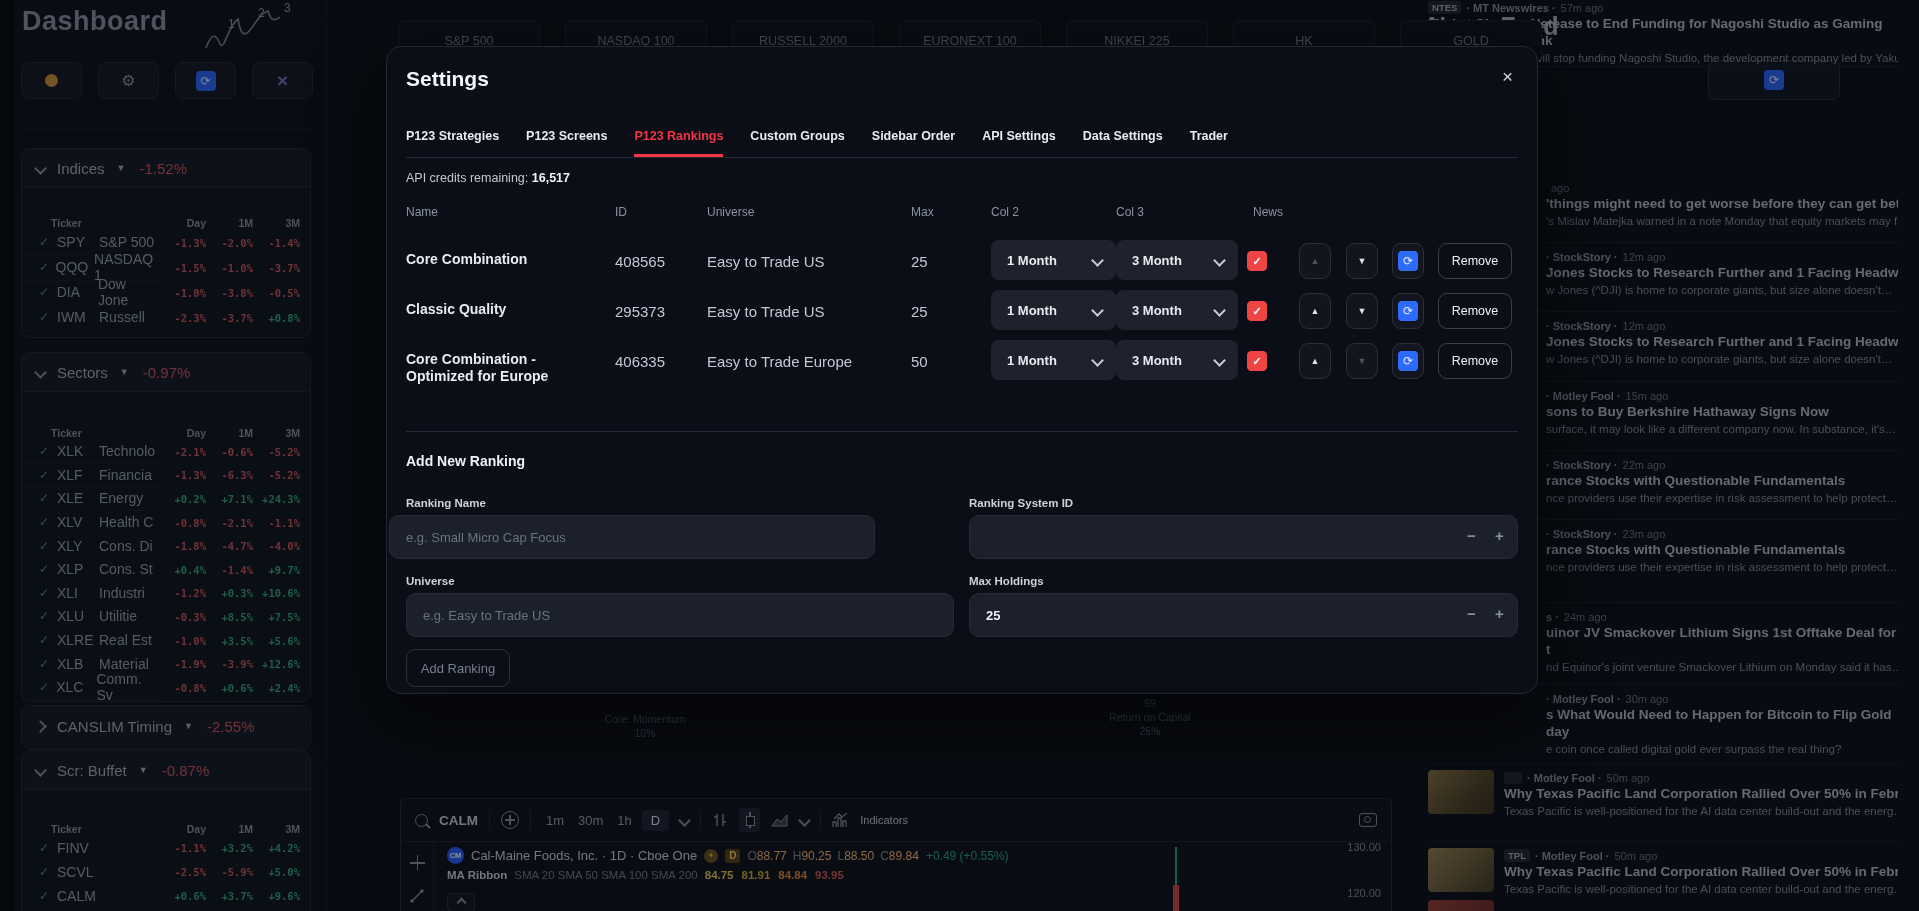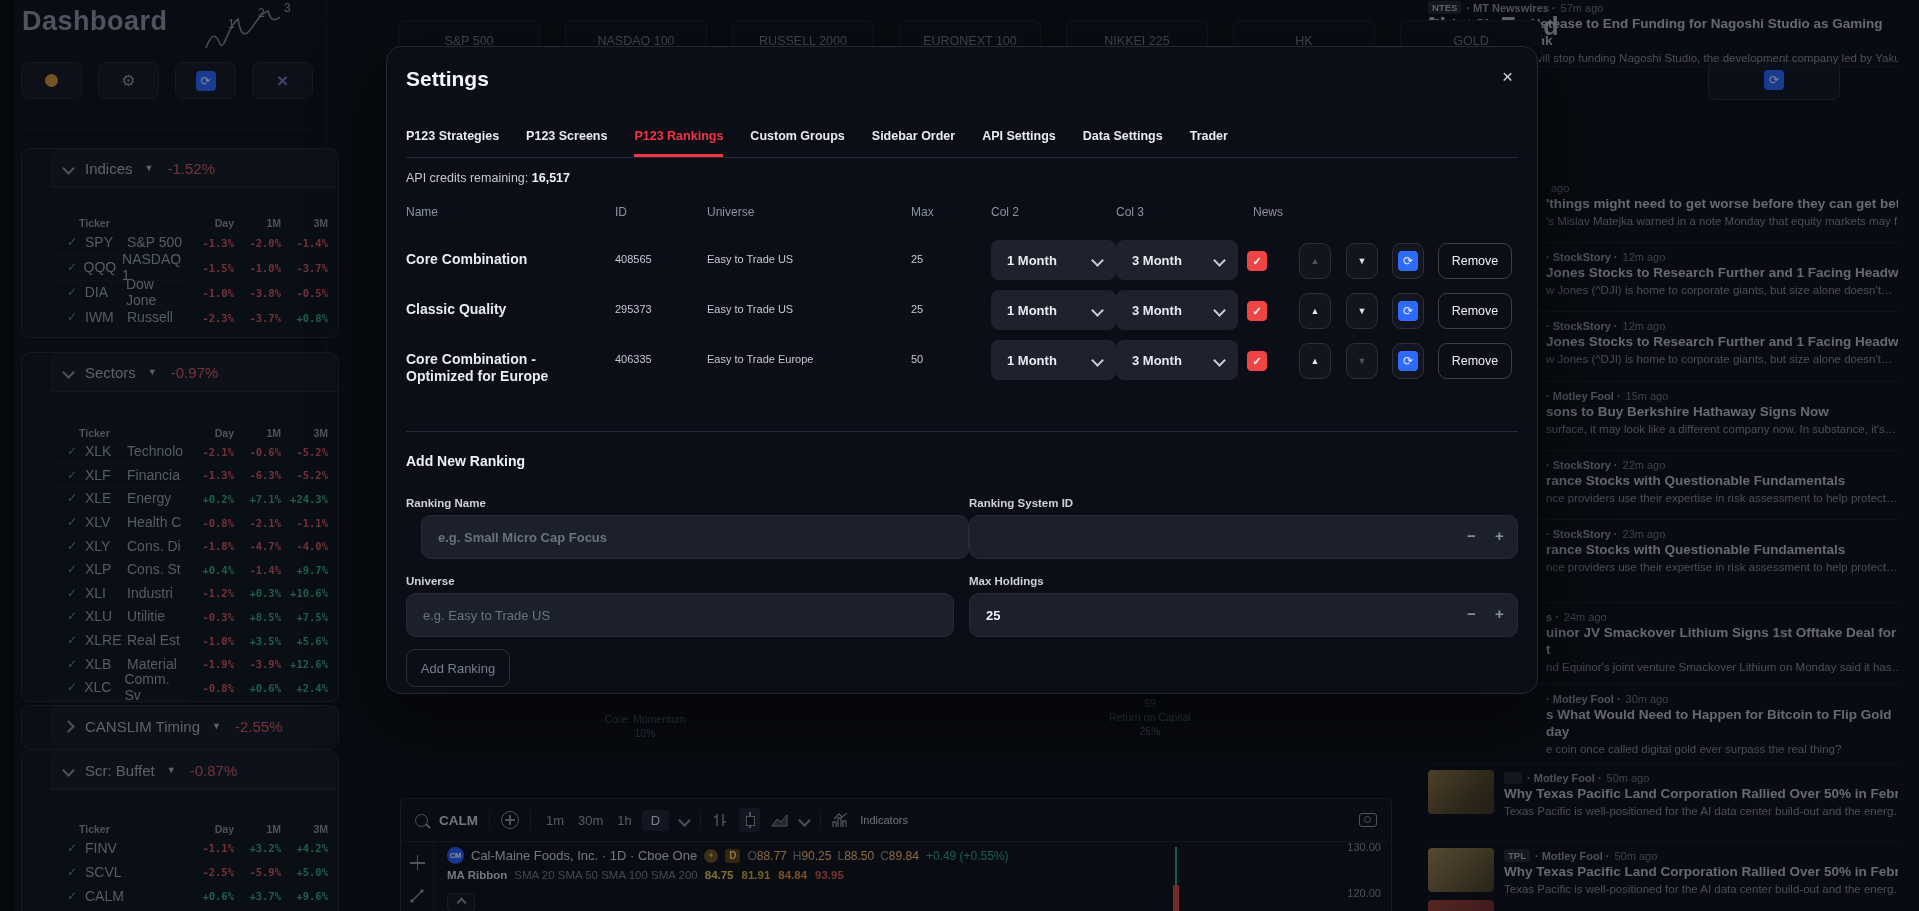--- a/index.html
+++ b/index.html
@@ -16,21 +16,21 @@
   .sidebar{position:absolute;left:14px;top:0;width:312px;height:911px;background:#0f131c;border-right:1px solid #1b212c;}
   .sb-title{position:absolute;left:8px;top:6px;font-size:27px;font-weight:bold;color:#8d96a6;letter-spacing:.5px;}
   .sb-sketch{position:absolute;left:186px;top:2px;}
   .sb-btnrow{position:absolute;left:7px;top:62px;display:flex;gap:16px;}
   .sb-btn{width:59px;height:35px;border:1px solid #242a36;background:#161b26;border-radius:8px;display:flex;align-items:center;justify-content:center;}
   .ic-sun{width:13px;height:13px;border-radius:50%;background:#cf9437;}
   .ic-gear{color:#8a92a0;font-size:16px;line-height:1;}
   .bluebox{width:20px;height:20px;border-radius:4px;background:#2d6bff;color:#dfe8ff;font-size:12px;display:flex;align-items:center;justify-content:center;line-height:1;}
   .ic-x{color:#7d74c4;font-size:19px;font-weight:bold;line-height:1;}
   .sb-divider{position:absolute;left:8px;right:16px;top:129px;height:1px;background:#1c222d;}
-  .card{position:absolute;left:7px;width:288px;background:#12161f;border:1px solid #242a36;border-radius:9px;padding-left:28px;}
+  .card{position:absolute;left:7px;width:288px;background:#12161f;border:1px solid #242a36;border-radius:9px;}
   .card-head{height:38px;display:flex;align-items:center;gap:12px;padding:0 14px;background:#171d28;border-bottom:1px solid #242a36;border-radius:9px 9px 0 0;color:#a7aeba;font-size:15px;}
   .card-head .pct{margin-left:2px;}
   .tri{font-size:9px;color:#a7aeba;}
   .thead{display:flex;align-items:center;padding:0 10px 0 0;color:#8b93a1;font-size:10.5px;font-weight:bold;}
   .thead .tick-h{flex:1;padding-left:29px;}
   .thead .vh{width:47px;text-align:right;}
   .trow{display:flex;align-items:center;padding:0 10px 0 0;}
   .trow .nameblk{flex:1;display:flex;align-items:center;gap:0;padding-left:17px;border-bottom:1px solid #1a202b;height:100%;}
   .trow .chk{color:#5b80a8;font-size:12px;width:18px;}
   .trow .tk{color:#99a2b1;font-size:14px;width:42px;}
@@ -135,41 +135,41 @@
   .m-tab.active{color:#f23645;border-bottom-color:#f23645;}
   .m-credits{position:absolute;left:19px;top:124px;font-size:12.5px;color:#c2c8d2;}
   .m-credits b{color:#eef1f6;}
   .m-h{position:absolute;top:158px;font-size:12px;color:#8a92a0;}
   .h-name{left:19px;} .h-id{left:228px;} .h-universe{left:320px;} .h-max{left:524px;}
   .h-col2{left:604px;} .h-col3{left:729px;} .h-news{left:866px;}
   .m-rows{position:absolute;left:0;top:0;right:0;}
   .mrow{position:absolute;left:0;width:1150px;height:42px;}
   .mrow:nth-of-type(1){top:192px;} .mrow:nth-of-type(2){top:242px;} .mrow:nth-of-type(3){top:292px;}
   .mr-name{position:absolute;left:19px;top:12px;width:185px;font-size:14px;font-weight:bold;color:#e8ebf1;line-height:17px;}
-  .mr-id,.mr-universe,.mr-max{position:absolute;top:14px;font-size:11px;color:#c3c9d4;}
+  .mr-id,.mr-universe,.mr-max{position:absolute;top:14px;font-size:15px;color:#c3c9d4;}
   .mr-id{left:228px;} .mr-universe{left:320px;width:195px;} .mr-max{left:524px;}
   .dd{position:absolute;top:1px;height:40px;background:#1d222d;border-radius:8px;display:flex;align-items:center;justify-content:space-between;padding:0 14px 0 16px;box-sizing:border-box;}
   .dd-2{left:604px;width:125px;} .dd-3{left:729px;width:122px;}
   .dd-label{font-size:13px;font-weight:bold;color:#e8ebf1;}
   .dd .chev{border-color:#c7ccd6;}
   .mcheck{position:absolute;left:860px;top:12px;width:18px;height:18px;border-radius:4px;border:1px solid #3a3f4b;display:flex;align-items:center;justify-content:center;color:transparent;font-size:11px;font-weight:bold;}
   .mcheck.checked{background:#ef4444;border-color:#ef4444;color:#fff;}
   .abtn{position:absolute;top:4px;width:30px;height:34px;background:#12151e;border:1px solid #2a2f3a;border-radius:9px;display:flex;align-items:center;justify-content:center;font-size:9px;color:#dde1e8;}
   .abtn.disabled{color:#4d535e;}
   .a-up{left:912px;} .a-down{left:959px;}
   .syncbtn{position:absolute;left:1005px;top:4px;width:30px;height:34px;border:1px solid #2a2f3a;border-radius:9px;display:flex;align-items:center;justify-content:center;background:#12151e;}
   .removebtn{position:absolute;left:1051px;top:4px;width:72px;height:34px;border:1px solid #3a3f4b;border-radius:9px;background:transparent;color:#eef1f6;font-size:12.5px;display:flex;align-items:center;justify-content:center;}
   .m-div2{position:absolute;left:19px;right:19px;top:384px;height:1px;background:#232936;}
   .m-add-h{position:absolute;left:19px;top:406px;font-size:14px;font-weight:bold;color:#eef1f6;}
   .m-label{position:absolute;font-size:11.5px;font-weight:bold;color:#cdd2db;}
   .l-name{left:19px;top:450px;} .l-sysid{left:582px;top:450px;}
   .l-universe{left:19px;top:528px;} .l-max{left:582px;top:528px;}
   .m-input{position:absolute;height:44px;background:#1b202b;border:1px solid #262b36;border-radius:10px;box-sizing:border-box;color:#eef1f6;font-size:13px;padding:0 16px;font-family:"Liberation Sans",sans-serif;outline:none;}
   .m-input::placeholder{color:#6a7280;}
-  .i-name{left:34px;top:468px;width:548px;font-weight:bold;}
+  .i-name{left:2px;top:468px;width:486px;}
   .i-sysid{left:582px;top:468px;width:549px;}
   .i-universe{left:19px;top:546px;width:548px;}
   .i-max{left:582px;top:546px;width:549px;font-weight:bold;}
   .stepper{position:absolute;color:#8a92a0;font-size:15px;font-weight:bold;}
   .st-minus1{left:1080px;top:480px;} .st-plus1{left:1108px;top:480px;}
   .st-minus2{left:1080px;top:558px;} .st-plus2{left:1108px;top:558px;}
   .m-addbtn{position:absolute;left:19px;top:602px;width:102px;height:36px;border:1px solid #2c313c;border-radius:9px;background:transparent;color:#767e8c;font-size:13px;display:flex;align-items:center;justify-content:center;}
 </style>
 </head>
 <body>

